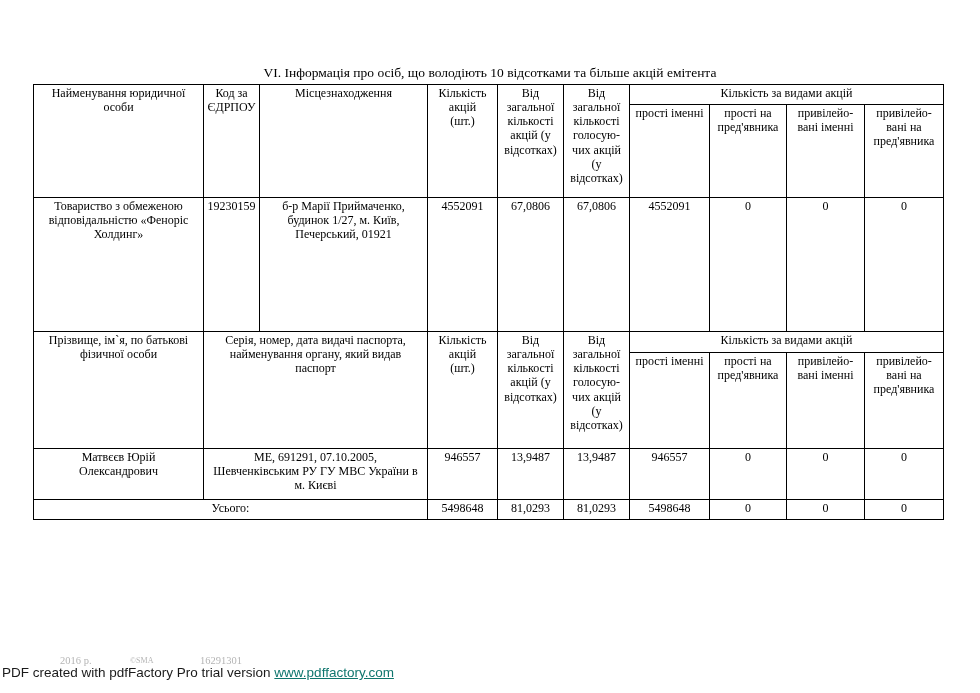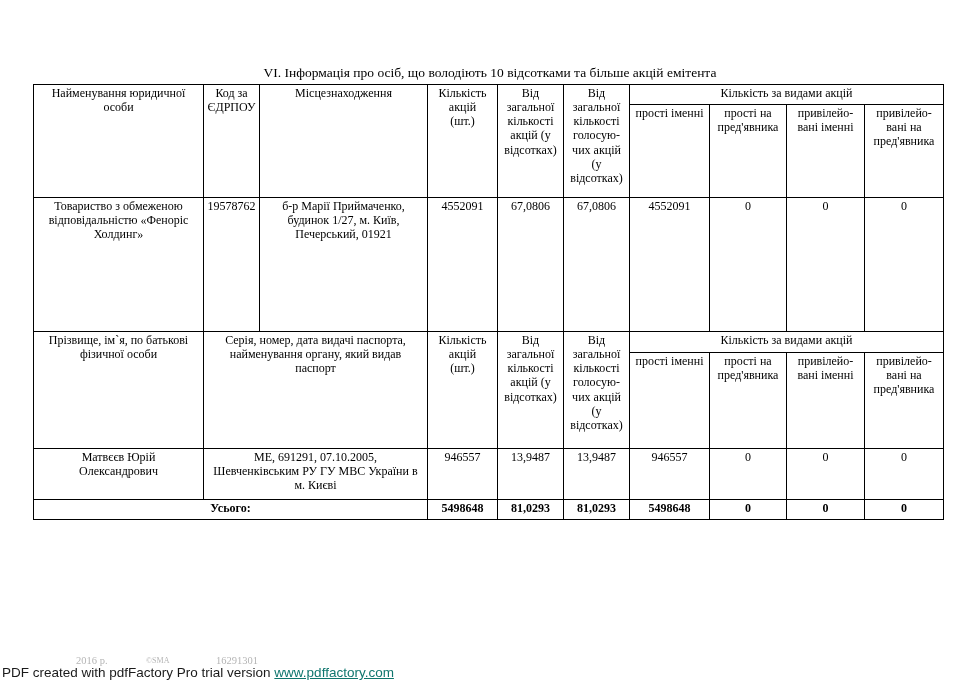--- a/index.html
+++ b/index.html
@@ -53,30 +53,29 @@
     text-align: right;
     padding-right: 4px;
     white-space: nowrap;
   }
   tr.hgroup  td, tr.hgroup  th { height: 17px; }
   tr.hsub    th { height: 90px; }
   tr.hgroup2 th { height: 18px; }
   tr.hsub2   th { height: 93px; }
   tr.data1   td { height: 131px; }
   tr.data2   td { height: 48px; }
-  tr.totalrow td { height: 17px; font-weight: bold; }
+  tr.totalrow td { height: 17px; }
   .footer-faint {
     position: absolute;
     top: 655px;
     left: 0;
     width: 500px;
     height: 14px;
     color: #b5b5b5;
     font-size: 10.5px;
-    margin-left: 16px;
   }
   .footer-faint .f-year { position: absolute; left: 60px; top: 0; }
   .footer-faint .f-sma  { position: absolute; left: 130px; top: 1px; font-size: 8px; }
   .footer-faint .f-code { position: absolute; left: 200px; top: 0; }
   .pdf-notice {
     position: absolute;
     top: 665px;
     left: 2px;
     font-family: "Liberation Sans", sans-serif;
     font-size: 13.5px;
@@ -139,21 +138,21 @@
 вані іменні</th>
     <th>привілейо-
 вані на
 пред'явника</th>
   </tr>
 
   <tr class="data1">
     <td class="left">Товариство з обмеженою
 відповідальністю «Феноріс
 Холдинг»</td>
-    <td>19578762</td>
+    <td>19230159</td>
     <td class="left">б-р Марії Приймаченко,
 будинок 1/27, м. Київ,
 Печерський, 01921</td>
     <td>4552091</td>
     <td>67,0806</td>
     <td>67,0806</td>
     <td>4552091</td>
     <td>0</td>
     <td>0</td>
     <td>0</td>

